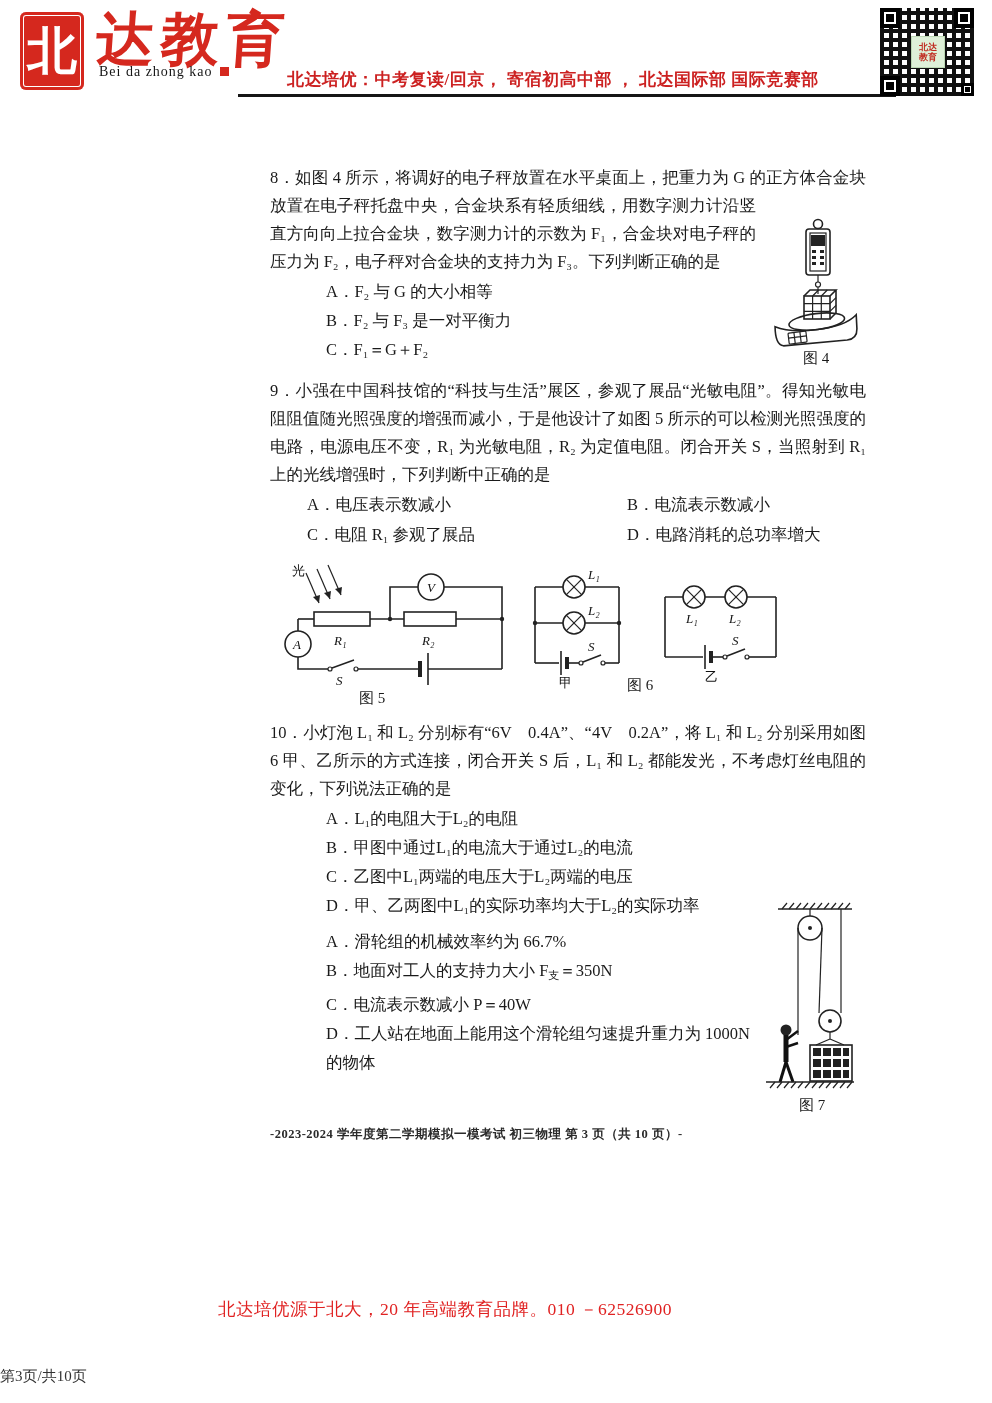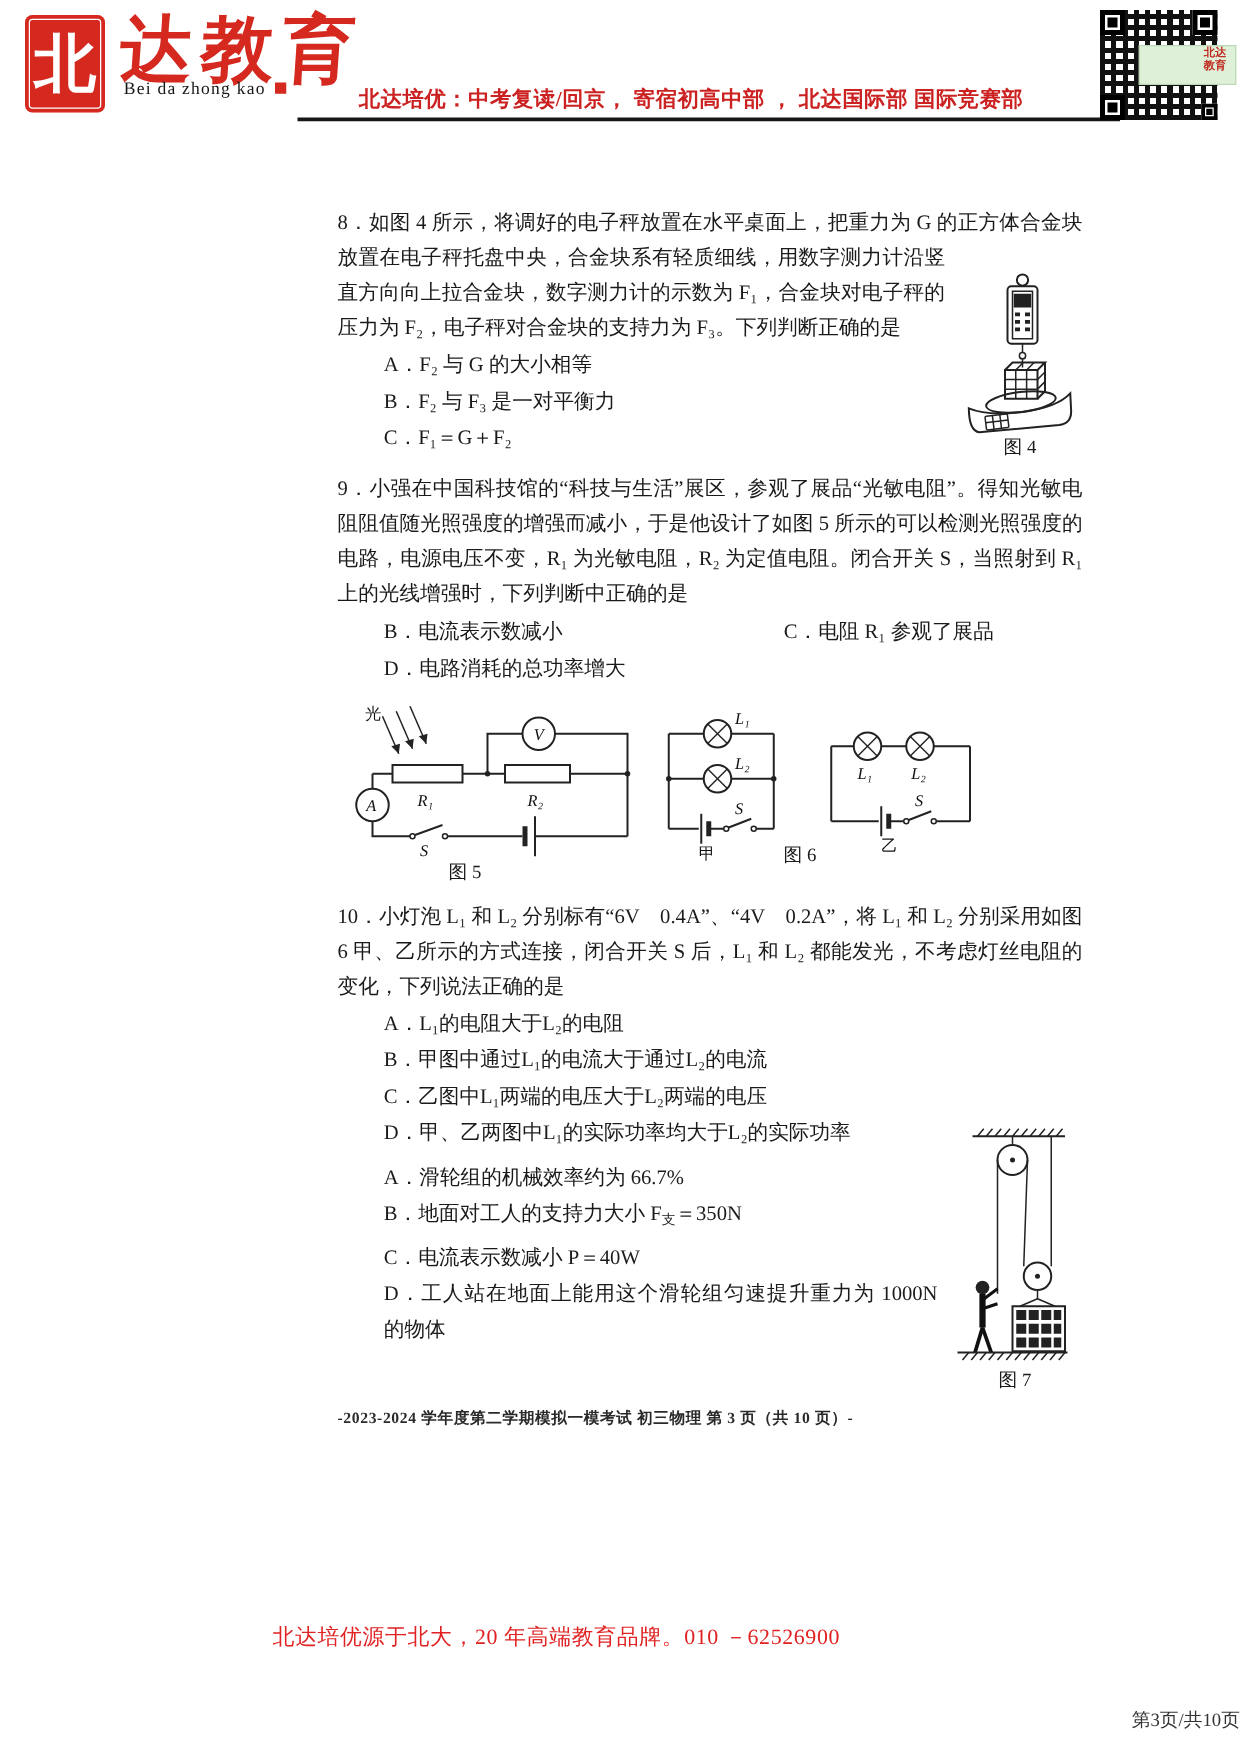--- a/index.html
+++ b/index.html
@@ -43,33 +43,33 @@
   }
   .qr-finder{position:absolute;border:4px solid #000;background:#fff;width:12px;height:12px;}
   .qr-finder .dot{position:absolute;left:2px;top:2px;width:8px;height:8px;background:#000;}
   .qr-finder.tl{left:0;top:0;}
   .qr-finder.tr{right:0;top:0;}
   .qr-finder.bl{left:0;bottom:0;}
   .qr-finder.br{right:0;bottom:0;width:7px;height:7px;border-width:3px;}
   .qr-finder.br .dot{left:1px;top:1px;width:5px;height:5px;}
   .qr-center{
     position:absolute;left:31px;top:28px;width:32px;height:30px;background:#def0d8;
-    border:1px solid #bcd8b4;display:flex;flex-direction:column;align-items:center;padding-left:44px;
+    border:1px solid #bcd8b4;display:flex;flex-direction:column;align-items:center;justify-content:center;
   }
   .qr-center div{font-size:9px;line-height:10px;color:#c02a20;font-weight:700;}
   
   .content{
     position:absolute;left:270px;top:164px;width:596px;
     font-size:16.5px;line-height:28px;text-align:justify;
   }
   .q{margin-bottom:7px;}
   .q::after{content:"";display:block;clear:both;}
   .stem{margin:0;}
   .opts{padding-left:37px;margin-top:1px;}
-  .opts .opt{line-height:29px;}
+  .opts .opt{line-height:29px;margin-left:19px;}
   .opts-grid{
     display:grid;grid-template-columns:320px 1fr;padding-left:37px;margin-top:1px;
   }
   .opts-grid .opt{line-height:30px;}
   .sub{font-size:11px;vertical-align:-3px;}
   figure{margin:0;}
   .push{float:right;width:0;}
   .fig-float{float:right;clear:right;text-align:center;}
   .fig4-wrap{width:100px;margin:0 0 2px 10px;}
   .fig7-wrap{width:108px;margin:-30px 0 2px 8px;}
@@ -84,21 +84,21 @@
   
   .exam-footer{
     text-align:left;font-size:12.5px;font-weight:700;letter-spacing:0.5px;
     color:#2a2a2a;margin-top:8px;line-height:18px;
   }
   .promo{
     position:absolute;left:218px;top:1297px;font-size:17.5px;font-weight:400;
     color:#e02222;letter-spacing:0.5px;
   }
   .pagination{
-    position:absolute;left:0;top:1367px;width:100%;text-align:right;
+    position:absolute;left:0;top:1367px;width:100%;text-align:left;
     font-size:15px;color:#333;
   }
   
   svg{display:block;}
   svg .wire{stroke:#222;stroke-width:1.6;fill:none;}
   svg .thin{stroke:#222;stroke-width:1.2;fill:none;}
   svg .thick{stroke:#222;stroke-width:4;fill:none;}
   svg .fillb{fill:#222;stroke:none;}
   svg text{font-family:"Liberation Serif","DejaVu Serif",serif;font-size:13px;fill:#111;}
   svg text.it{font-style:italic;}
@@ -174,20 +174,21 @@
     <div class="opts">
       <div class="opt">A．F₂ 与 G 的大小相等</div>
       <div class="opt">B．F₂ 与 F₃ 是一对平衡力</div>
       <div class="opt">C．F₁＝G＋F₂</div>
     </div>
   </div>
 
   <div class="q">
     <p class="stem">9．小强在中国科技馆的“科技与生活”展区，参观了展品“光敏电阻”。得知光敏电阻阻值随光照强度的增强而减小，于是他设计了如图 5 所示的可以检测光照强度的电路，电源电压不变，R₁ 为光敏电阻，R₂ 为定值电阻。闭合开关 S，当照射到 R₁ 上的光线增强时，下列判断中正确的是</p>
     <div class="opts-grid">
+      <div class="opt">A．电压表示数减小</div>
       <div class="opt">B．电流表示数减小</div>
       <div class="opt">C．电阻 R₁ 参观了展品</div>
       <div class="opt">D．电路消耗的总功率增大</div>
     </div>
   </div>
 
   <div class="circuits">
 
     <svg class="fig5-svg" width="240" height="130" viewBox="0 0 240 130">
 

